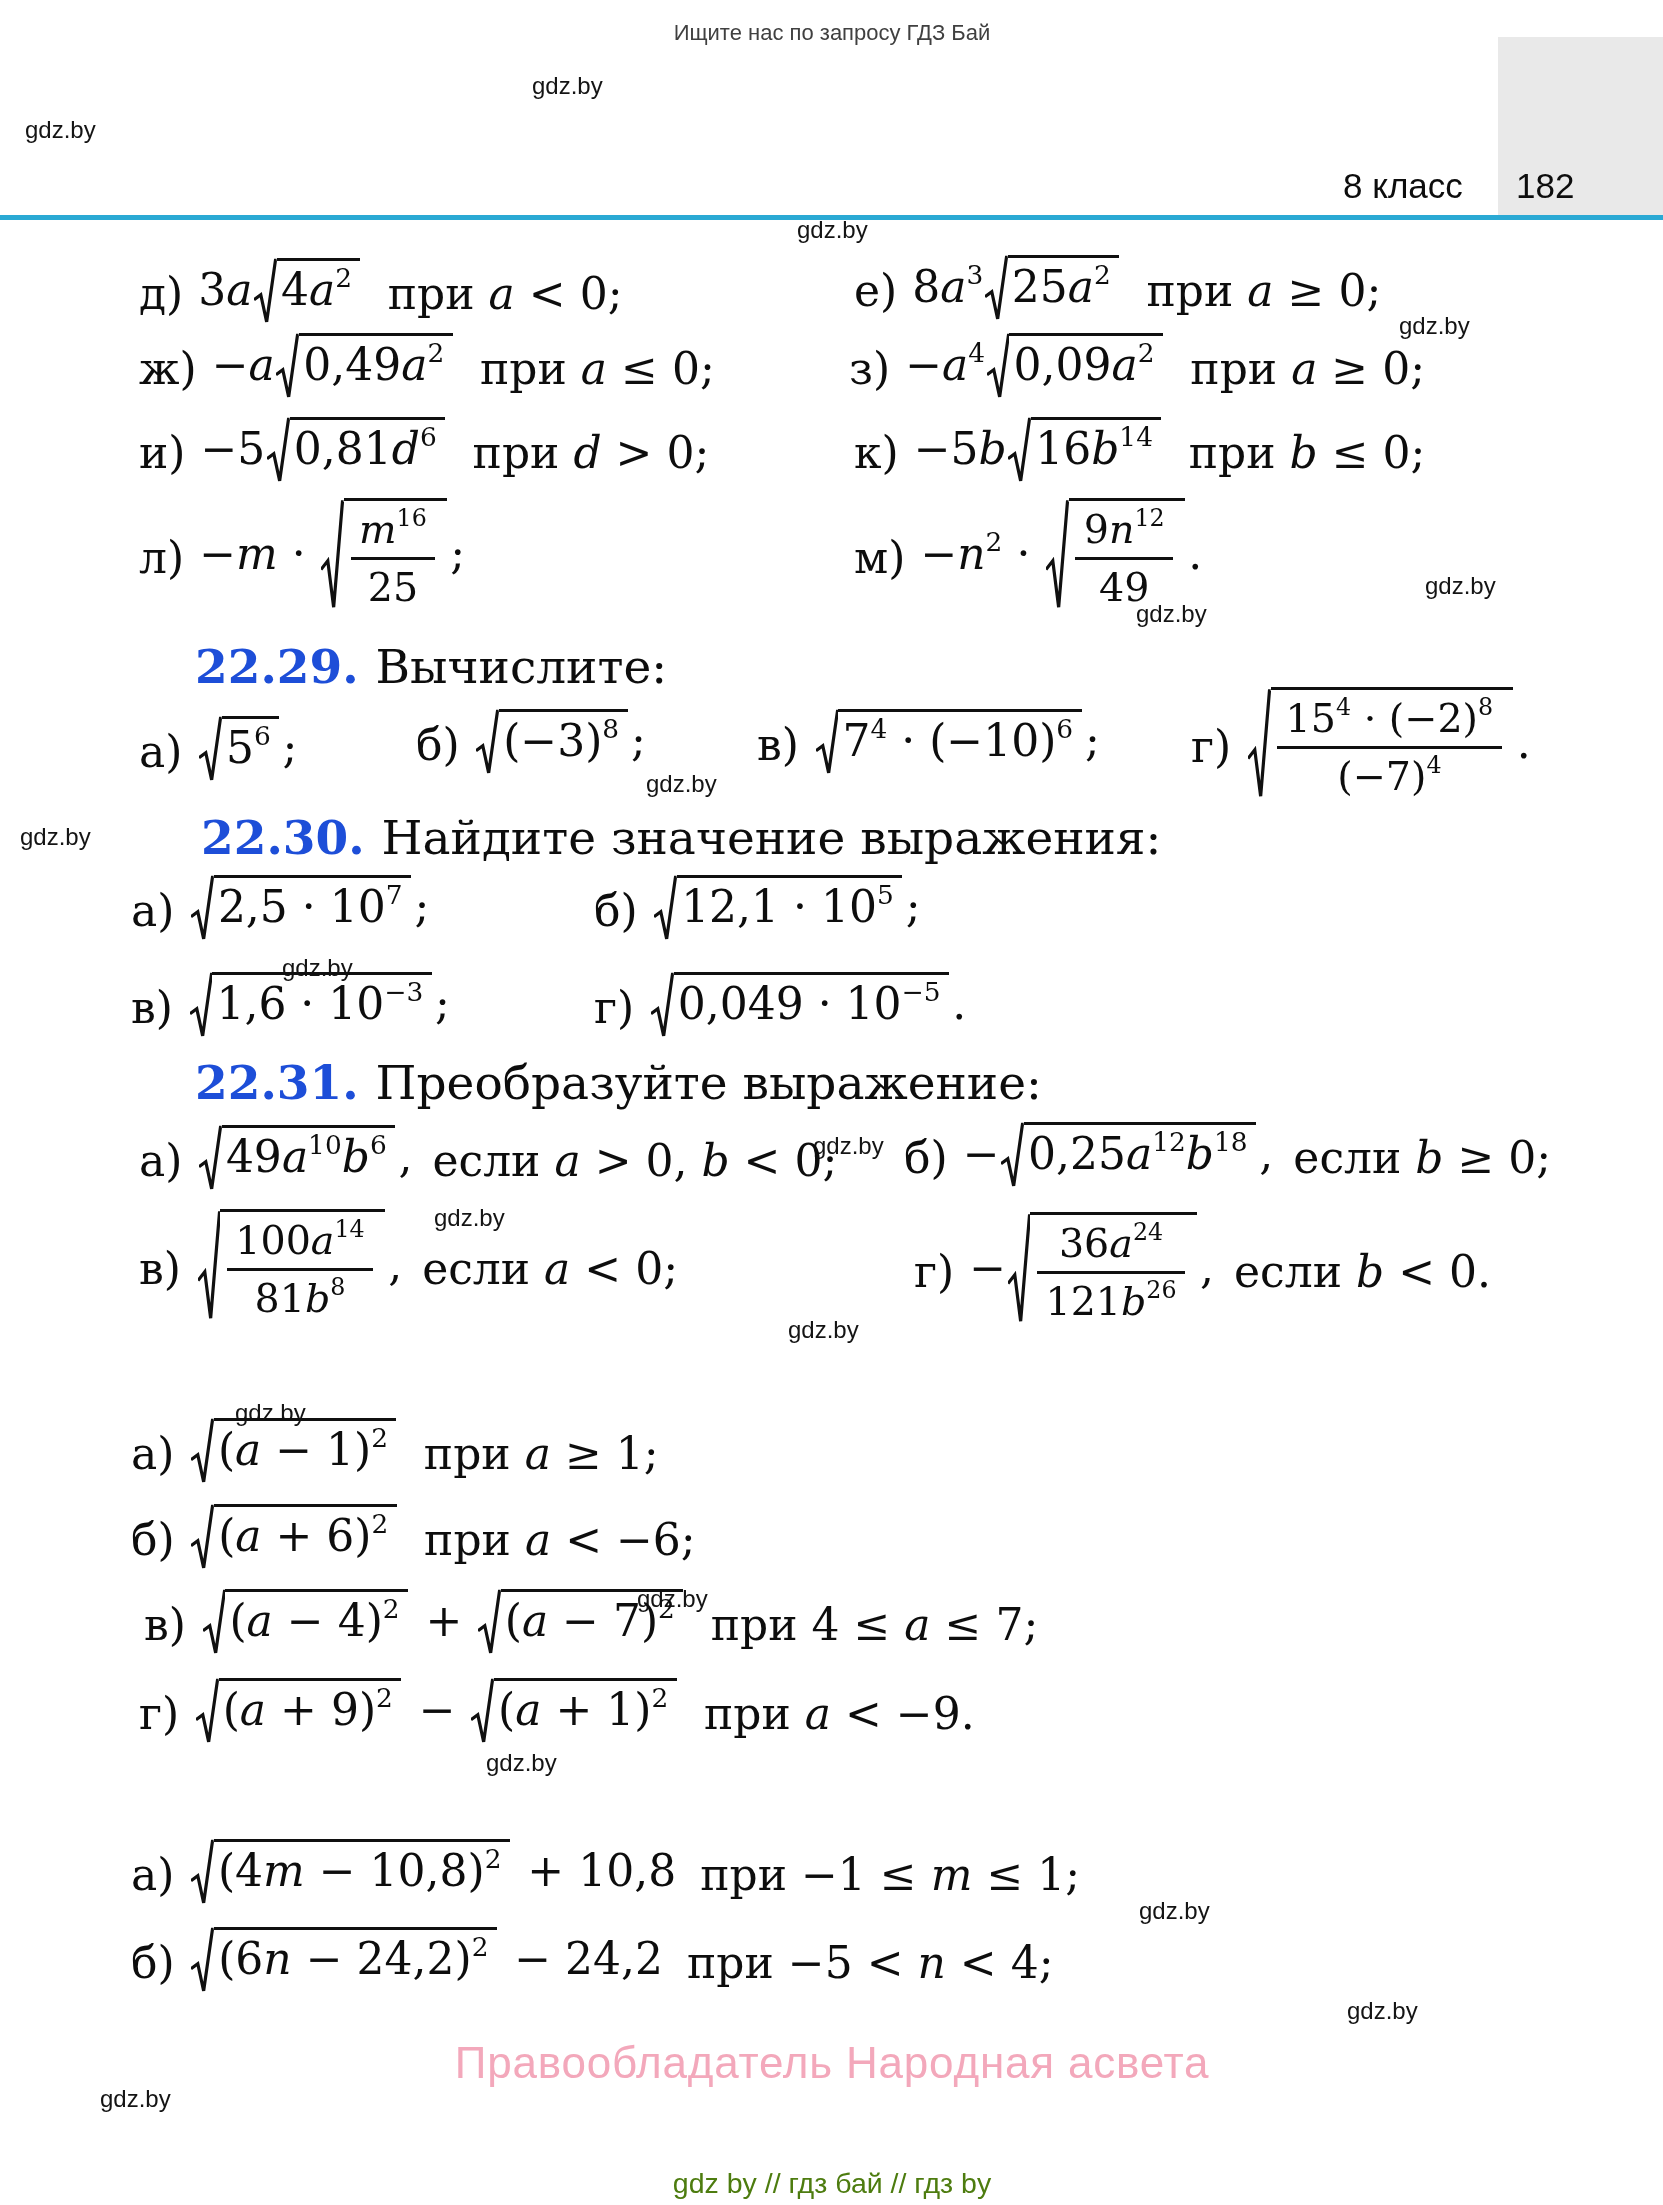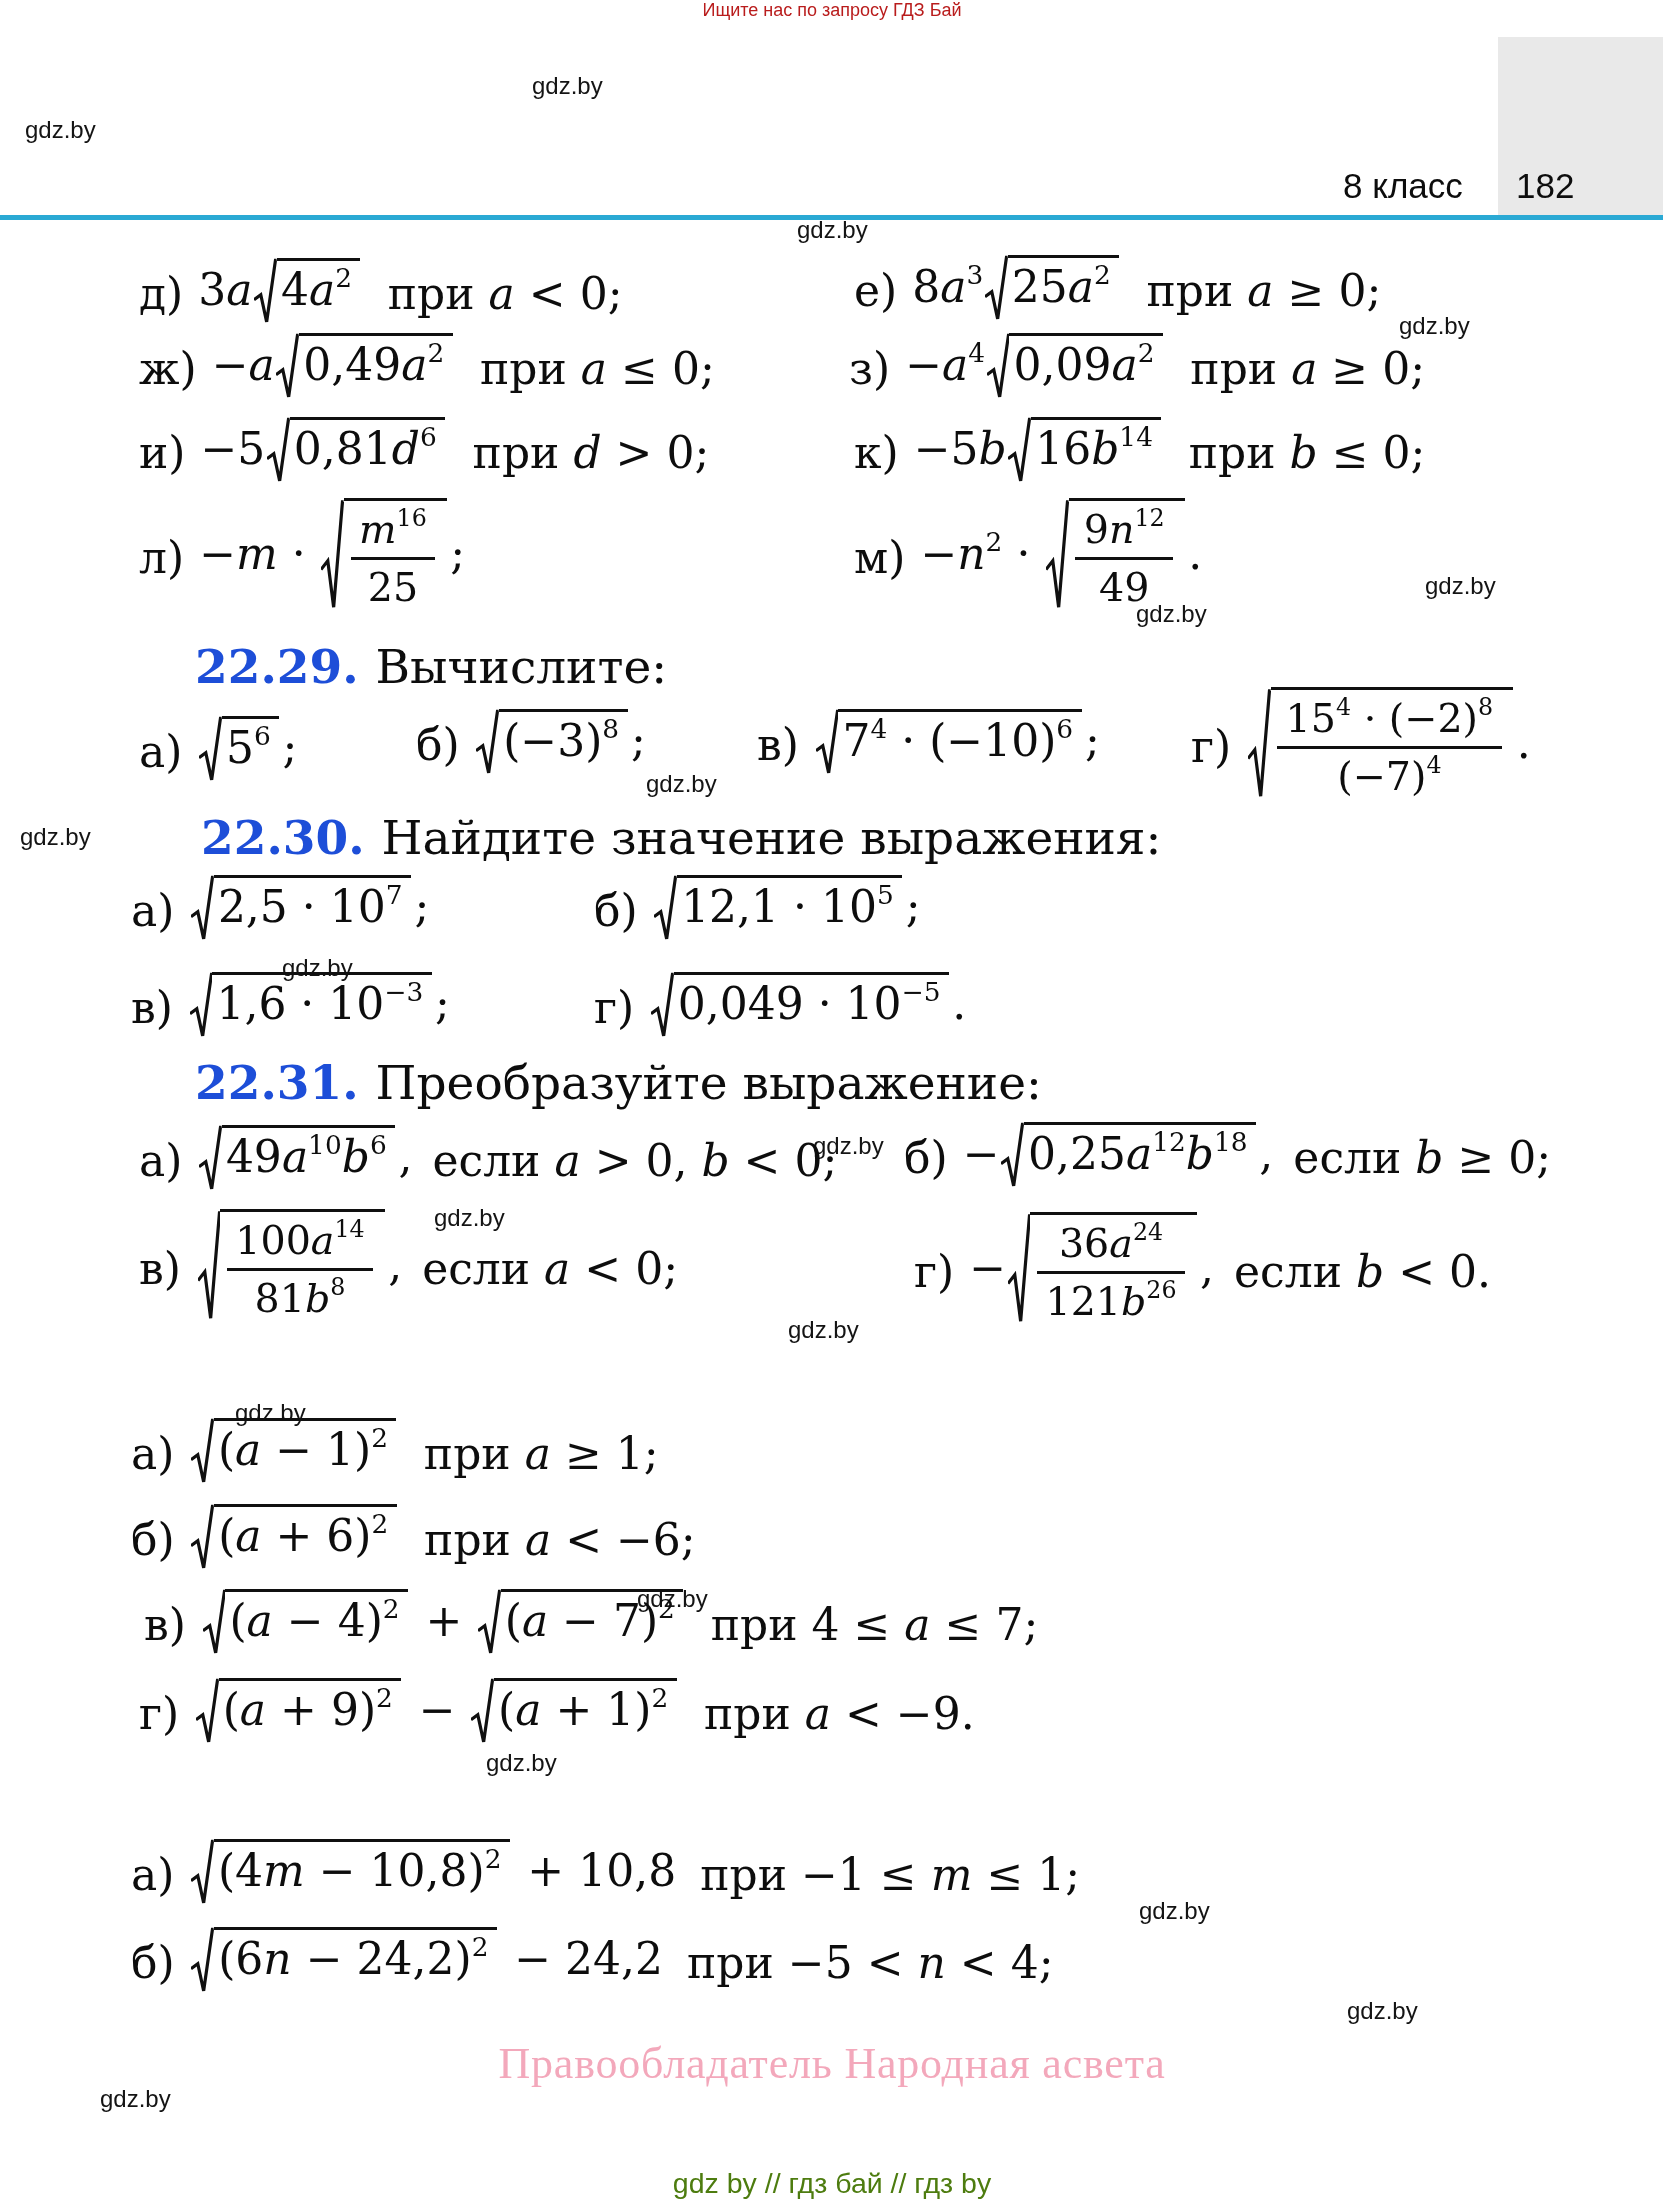--- a/index.html
+++ b/index.html
@@ -1,20 +1,20 @@
 <!DOCTYPE html>
 <html style="font-size:13.4px"><head>
 <meta charset="utf-8">
 <title>8 класс — стр. 103</title>
 <style>
   html,body{margin:0;padding:0;background:#ffffff;}
   .page{position:relative;width:1664px;height:2205px;background:#ffffff;overflow:hidden;
         font-family:"DejaVu Serif",serif;color:#0d0d0d;}
-  .banner{position:absolute;top:0;left:0;width:100%;text-align:center;
-          font-family:"Liberation Sans",sans-serif;font-size:18px;color:#b91c1c;}
+  .banner{position:absolute;top:20px;left:0;width:100%;text-align:center;
+          font-family:"Liberation Sans",sans-serif;font-size:22px;color:#404040;}
   .wm{position:absolute;font-family:"Liberation Sans",sans-serif;font-size:24px;color:#141414;
       white-space:nowrap;}
   .graybox{position:absolute;left:1498px;top:37px;width:166px;height:179px;background:#e9e9e9;}
   .hdr{position:absolute;font-family:"Liberation Sans",sans-serif;font-size:35px;color:#0d0d0d;white-space:nowrap;}
   .hdr-course{left:1343px;top:166px;}
   .hdr-page{left:1516px;top:166px;}
   .hline{position:absolute;left:0;top:215px;width:1664px;height:5px;background:#2aa9d4;}
   .heading{position:absolute;font-size:47px;white-space:nowrap;}
   .heading .num{color:#1d4ed8;font-weight:bold;margin-right:17px;}
   .mrow{position:absolute;display:flex;align-items:center;font-size:44px;white-space:nowrap;line-height:1.15;}
@@ -23,21 +23,21 @@
   .mx i, .cond i{font-family:"DejaVu Serif",serif;}
   sup{font-size:0.6em;vertical-align:0.7em;line-height:0;}
   .sq{display:inline-flex;align-items:stretch;vertical-align:middle;margin:0 3.4px 0 1.7px;position:relative;top:-2.5px;}
   .sq .sg{width:22.6px;flex:none;display:block;}
   .sq .rc{border-top:3.4px solid #101010;padding:4.2px 8.4px 1.7px 4.2px;}
   .sq.tall .rc{padding:6.7px 11.7px 3.4px 6.7px;}
   .frac{display:inline-block;vertical-align:middle;text-align:center;font-size:0.9em;line-height:1.05;}
   .frac .num{display:block;padding:1.7px 8.4px 6.7px;}
   .frac .den{display:block;border-top:3.4px solid #101010;padding:6.7px 8.4px 1.7px;}
   .footer-copy{position:absolute;left:50%;transform:translateX(-50%);top:2038px;
-               font-family:Liberation Serif, serif;font-size:44px;color:#f3a8bb;letter-spacing:0.8px;white-space:nowrap;}
+               font-family:Liberation Sans, sans-serif;font-size:44px;color:#f3a8bb;letter-spacing:0.8px;white-space:nowrap;}
   .footer-links{position:absolute;left:50%;transform:translateX(-50%);top:2167px;
                 font-family:"Liberation Sans",sans-serif;font-size:28.5px;color:#4d7c0f;white-space:nowrap;cursor:pointer;}
 </style>
 </head>
 <body>
 
 <div class="page">
 
   <div class="banner">Ищите нас по запросу ГДЗ Бай</div>
 

